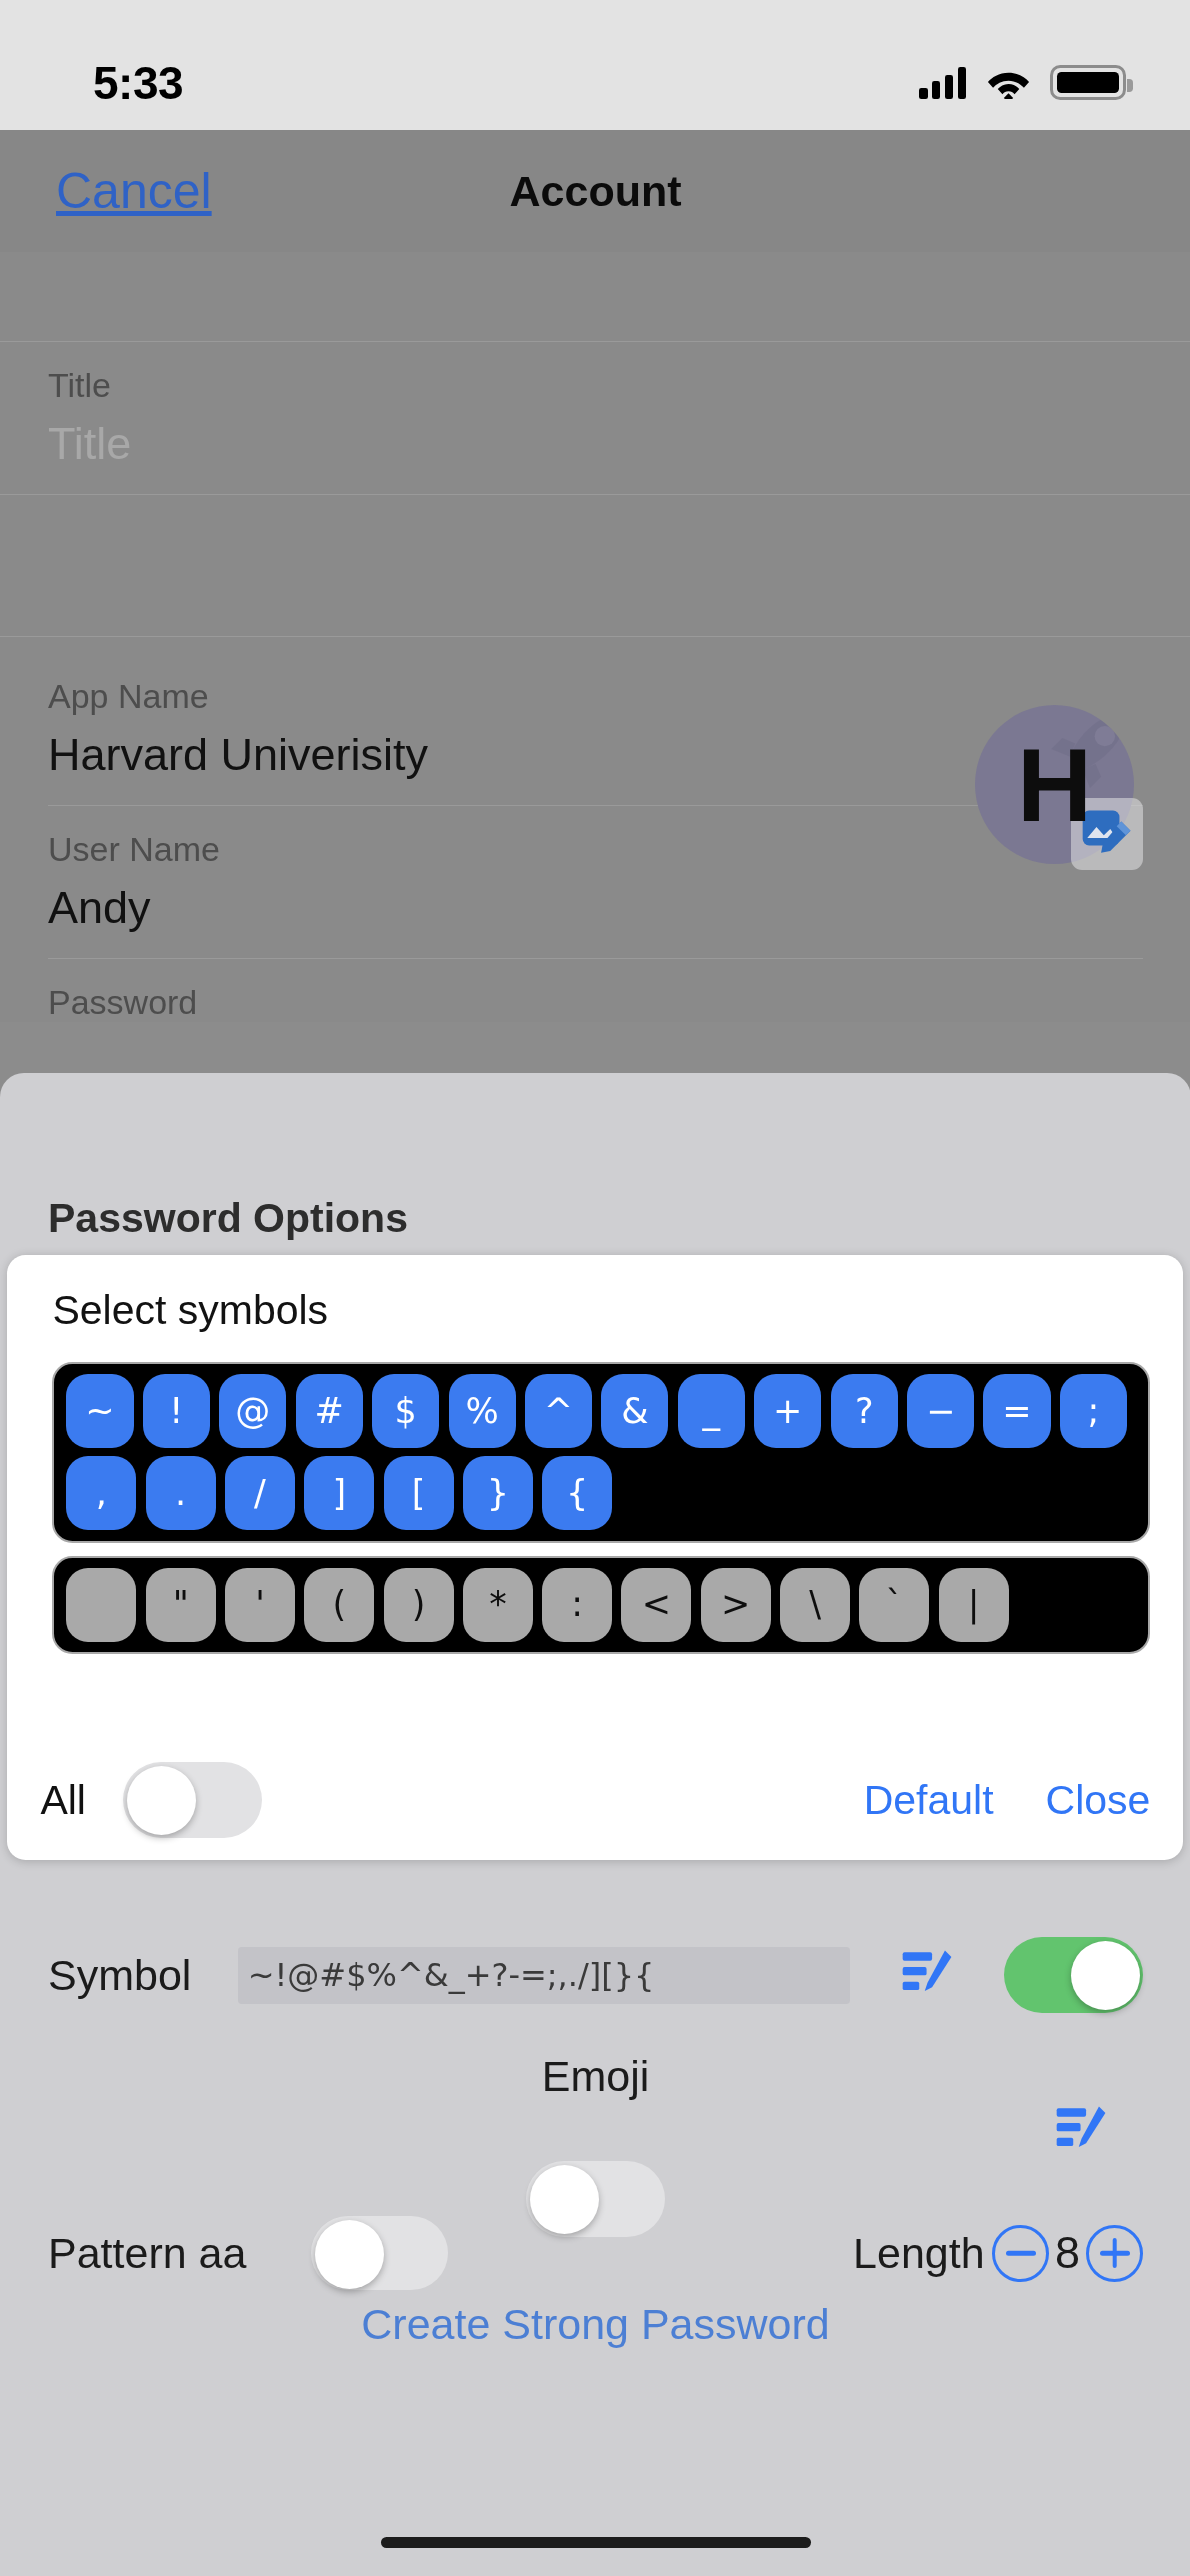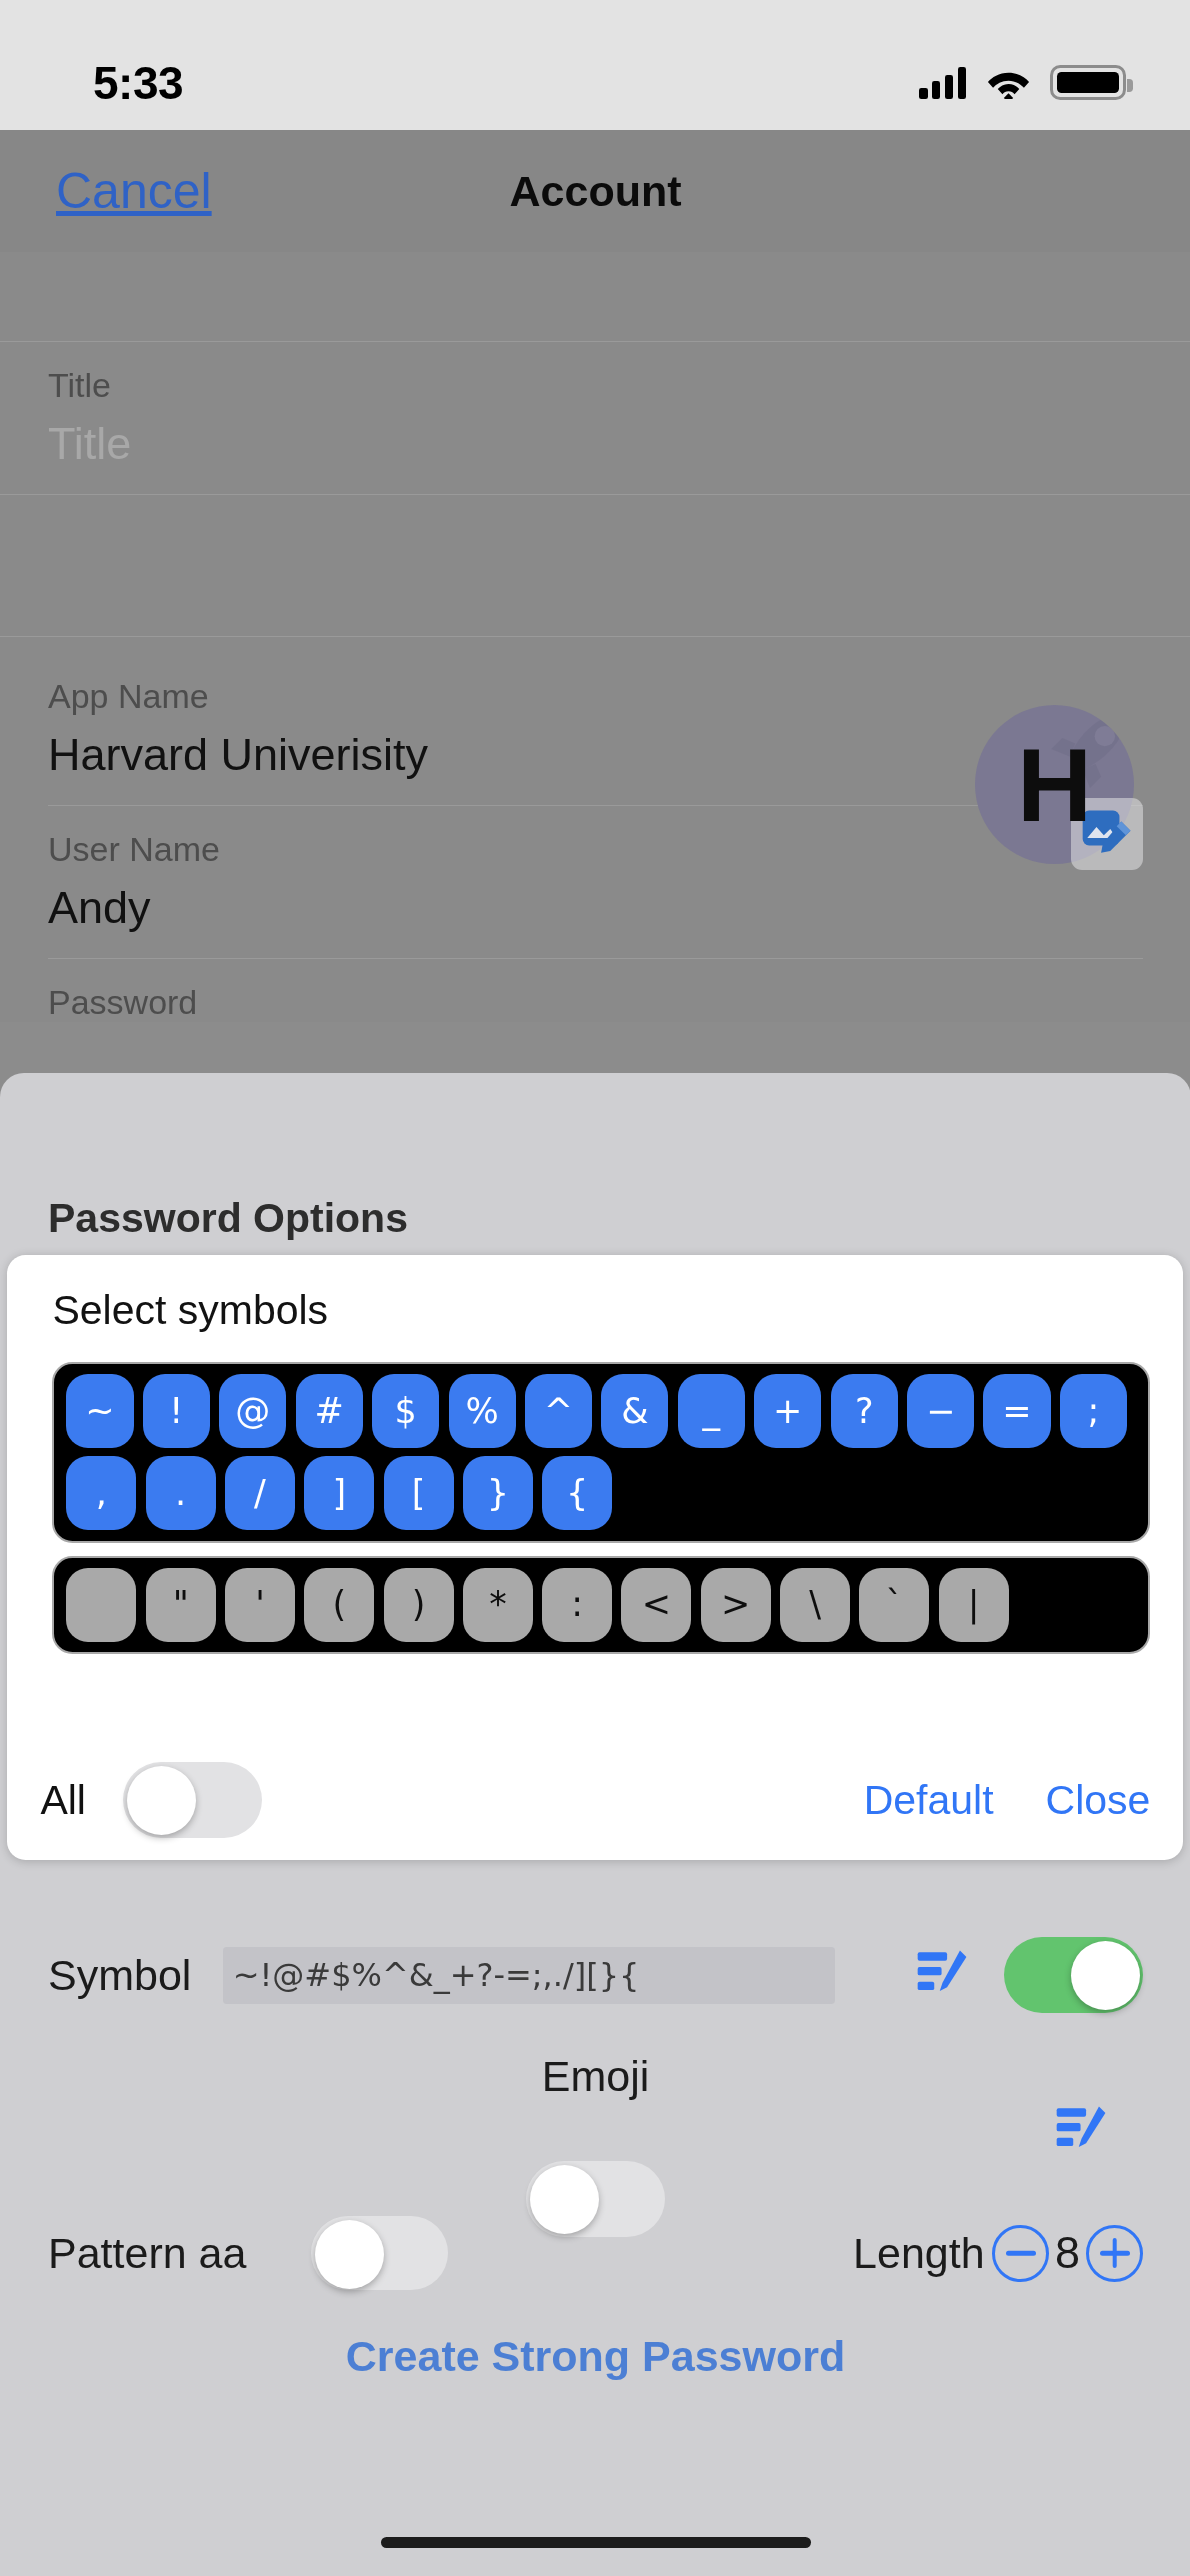--- a/index.html
+++ b/index.html
@@ -362,21 +362,21 @@
         <span class="toggle off">
             <span class="knob"></span>
           </span>
         <span id="card-actions">
           <span class="link-btn">Default</span>
           <span class="link-btn">Close</span>
         </span>
       </div>
     </div>
 
-    <div class="opt-row" style="top:835px;">
+    <div class="opt-row" style="top:835px;gap:15px;">
       <span class="opt-label">Symbol</span>
       <span id="symbol-field">~!@#$%^&amp;_+?-=;,./][}{</span>
       <span class="edit-icon">
         <svg width="57" height="57" viewBox="0 0 62 62">
           <rect x="4" y="8" width="32" height="9" rx="2" fill="#3176f6"></rect>
           <rect x="4" y="24" width="26" height="9" rx="2" fill="#3176f6"></rect>
           <rect x="4" y="40" width="18" height="9" rx="2" fill="#3176f6"></rect>
           <path d="M50 6 L57 13 L36 46 L28 50 L31 41 Z" fill="#3176f6"></path>
         </svg>
       </span>
@@ -406,20 +406,20 @@
           <span class="knob"></span>
         </span>
       <span id="length-group">
         <span id="length-label">Length</span>
         <span class="step-btn"></span>
         <span id="length-value">8</span>
         <span class="step-btn plus"></span>
       </span>
     </div>
 
-    <div id="create-btn" style="top:1259px;font-weight:bold;">Create Strong Password</div>
+    <div id="create-btn" style="top:1227px;">Create Strong Password</div>
   </div>
 
   <div id="bottom-bar"></div>
   <div id="home-indicator"></div>
 
 </div>
 
 
 </body></html>

